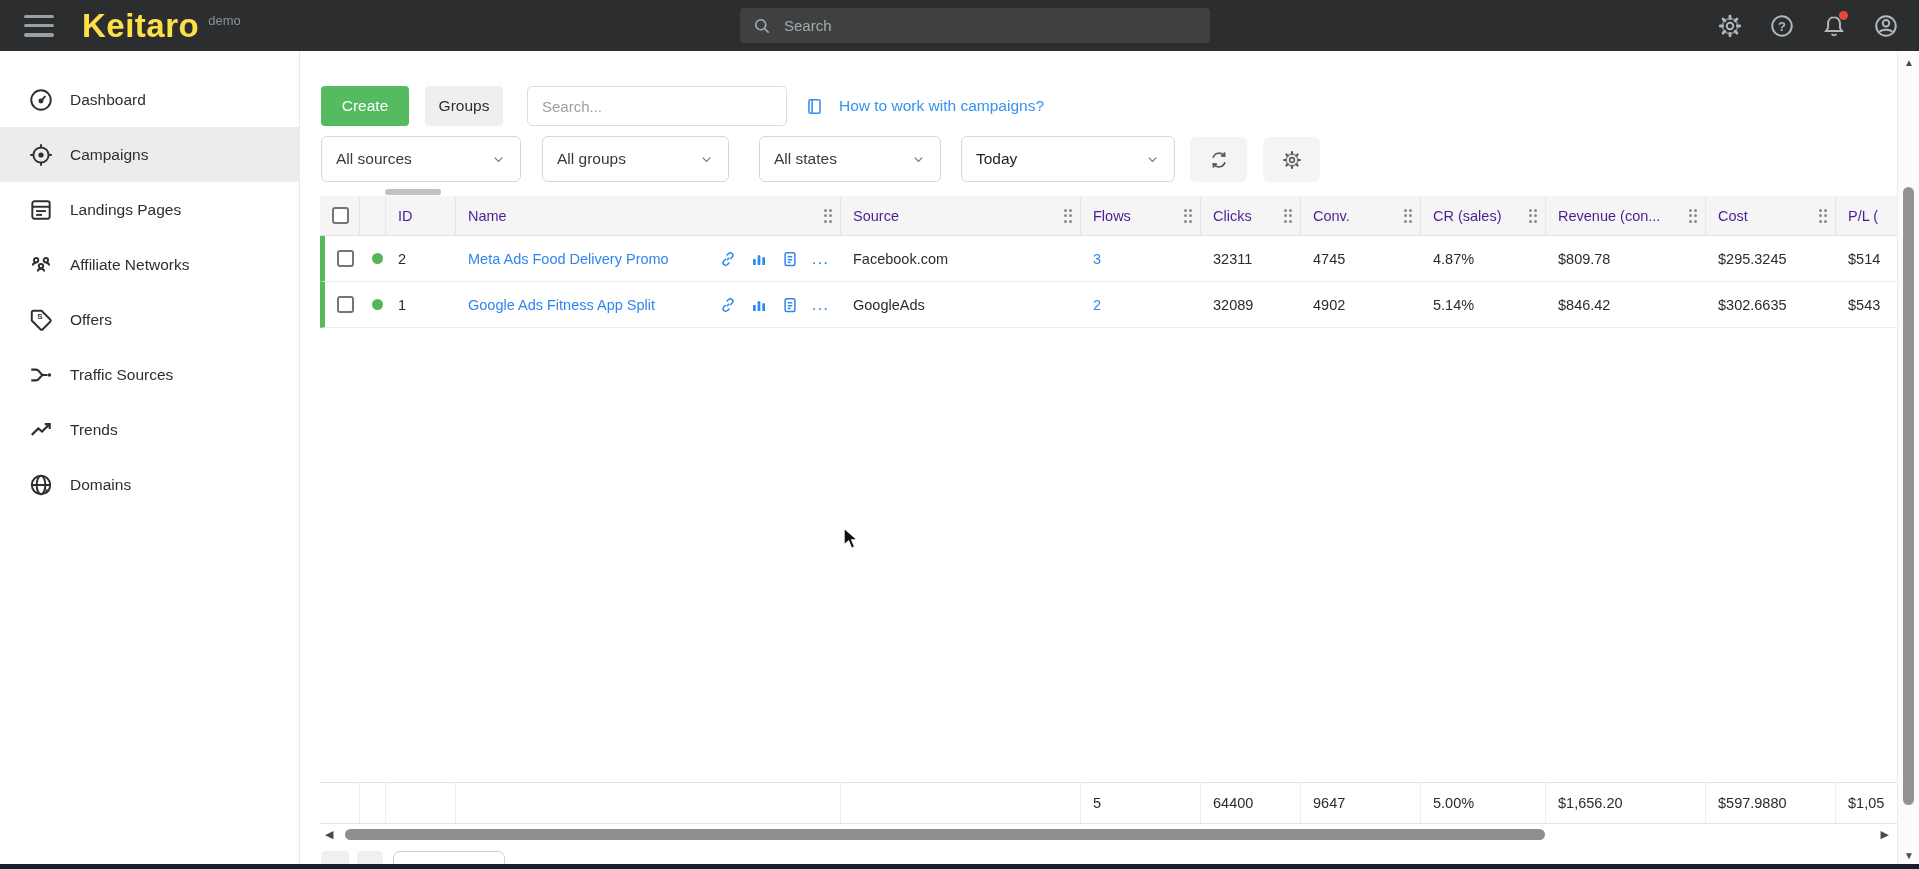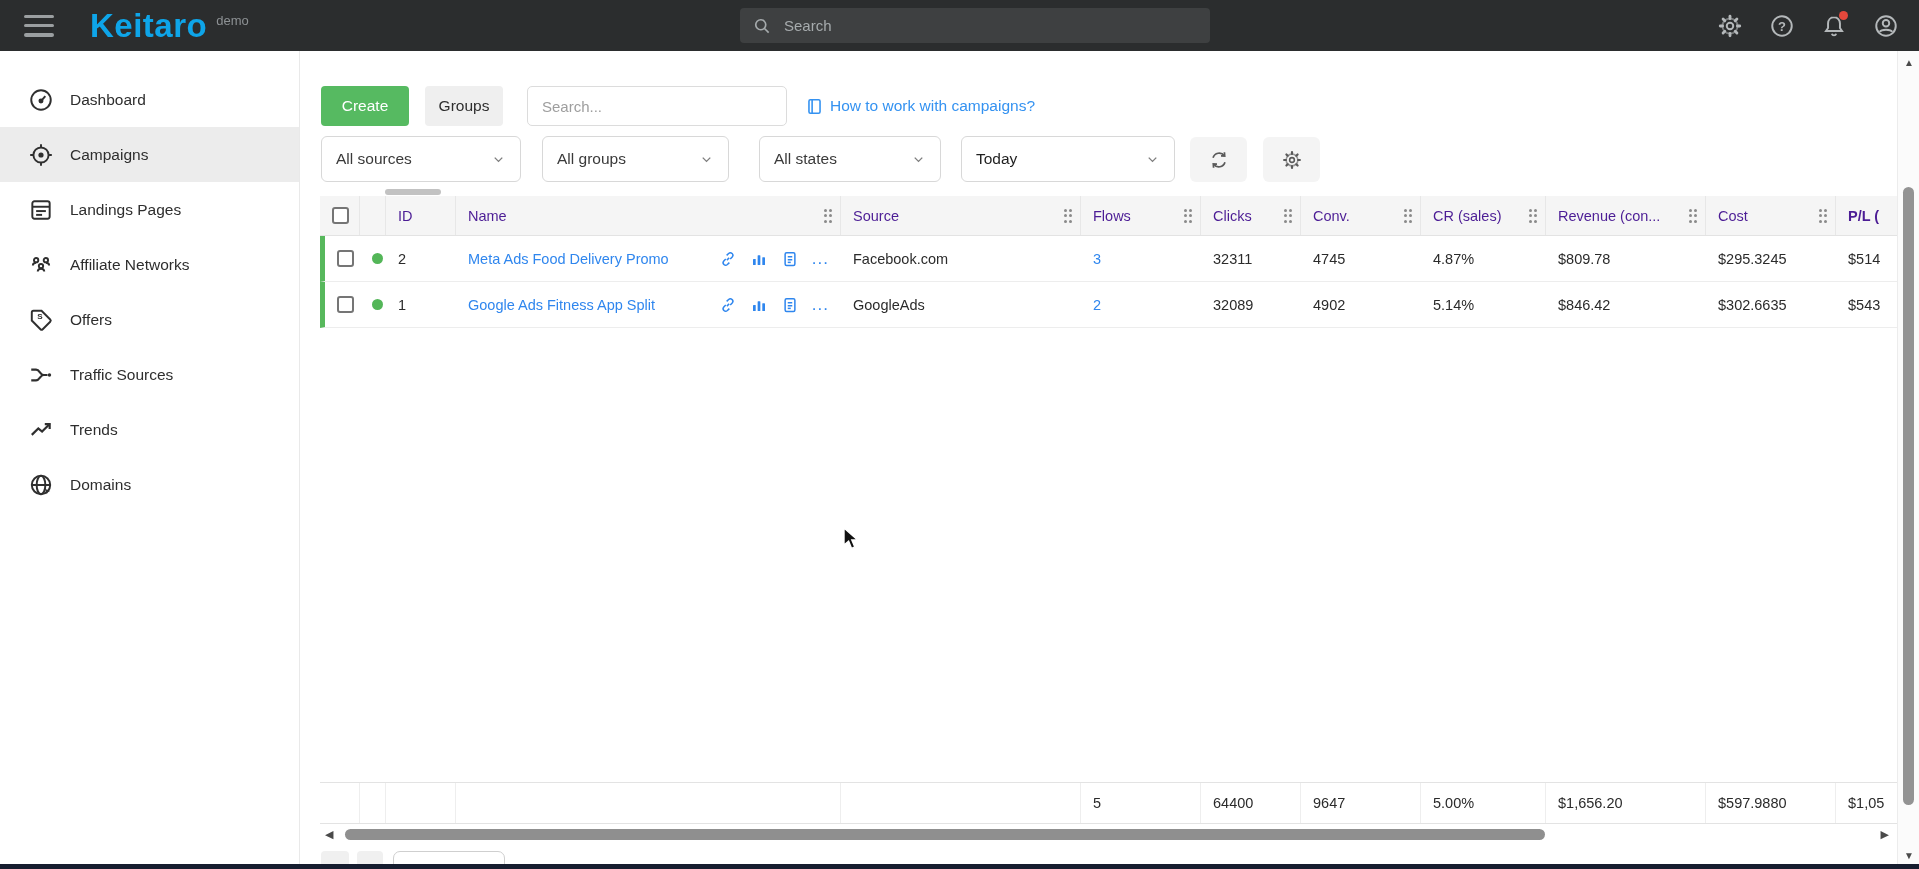--- a/index.html
+++ b/index.html
@@ -4,21 +4,21 @@
 <style>
   * { margin:0; padding:0; box-sizing:border-box; }
   html,body { width:1919px; height:869px; overflow:hidden; }
   body { font-family:"Liberation Sans", sans-serif; background:#fff; color:#2b2b2b; }
   .page { position:relative; width:1919px; height:869px; overflow:hidden; background:#fff; }
 
   
   .topbar { position:absolute; left:0; top:0; width:1919px; height:51px; background:#2b2d2e; display:flex; align-items:center; z-index:30; }
   .hamburger { width:30px; height:22px; margin-left:24px; display:flex; flex-direction:column; justify-content:space-between; cursor:pointer; }
   .hamburger i { display:block; height:3.5px; border-radius:2px; background:#9b9fa1; }
-  .logo { margin-left:36px; font-size:33px; font-weight:800; letter-spacing:.5px; color:#0ea5e9; }
+  .logo { margin-left:28px; font-size:33px; font-weight:800; letter-spacing:.5px; color:#fde047; }
   .logo-badge { margin-left:9px; margin-top:-10px; font-size:13px; color:#8d9194; }
   .top-search { position:absolute; left:740px; top:8px; width:470px; height:35px; background:#3e4041; border-radius:4px; display:flex; align-items:center; padding:6px 12px; }
   .top-search svg { flex:none; }
   .top-search input { background:transparent; border:none; outline:none; color:#cfd2d3; font-size:15px; margin-left:12px; width:100%; }
   .top-search input::placeholder { color:#a6abad; }
   .top-icons { position:absolute; right:20px; top:0; height:51px; display:flex; align-items:center; gap:26px; }
   .top-ic { position:relative; width:26px; height:26px; cursor:pointer; }
   .bell-dot { position:absolute; right:-1px; top:-2px; width:9px; height:9px; border-radius:50%; background:#e5483c; }
 
   
@@ -29,38 +29,38 @@
   .side-item .s-label { margin-left:16px; font-size:15.5px; color:#2e2e2e; }
   .side-item .s-chev { position:absolute; right:24px; }
 
   
   .main { position:absolute; left:300px; top:51px; width:1619px; height:818px; background:#fff; }
 
   .btn-create { position:absolute; left:21px; top:35px; width:88px; height:40px; background:#56ba61; border:none; border-radius:4px; color:#fff; font-size:15.5px; cursor:pointer; font-family:inherit; }
   .btn-groups { position:absolute; left:125px; top:35px; width:78px; height:40px; background:#efefef; border:none; border-radius:4px; color:#2e2e2e; font-size:15.5px; cursor:pointer; font-family:inherit; }
   .search-input { position:absolute; left:227px; top:35px; width:260px; height:40px; border:1px solid #dcdcdc; border-radius:5px; padding:0 14px; font-size:15px; color:#333; outline:none; font-family:inherit; }
   .search-input::placeholder { color:#9e9e9e; }
-  .help-link { position:absolute; left:505px; top:35px; height:40px; display:flex; align-items:center; gap:6px; color:#3492f1; font-size:15.5px; cursor:pointer; text-decoration:none; }
+  .help-link { position:absolute; left:505px; top:35px; height:40px; display:flex; align-items:center; gap:15px; color:#3492f1; font-size:15.5px; cursor:pointer; text-decoration:none; }
 
   .filter { position:absolute; top:85px; height:46px; border:1px solid #d8d8d8; border-radius:6px; background:#fff; display:flex; align-items:center; padding:0 14px; font-size:15.5px; color:#3a3a3a; cursor:pointer; }
   .filter .f-chev { margin-left:auto; }
   .f-sources { left:21px;  width:200px; }
   .f-groups  { left:242px; width:187px; }
   .f-states  { left:459px; width:182px; }
   .f-date    { left:661px; width:214px; color:#1f1f1f; }
   .icon-btn { position:absolute; top:86px; width:57px; height:45px; background:#f4f4f4; border:none; border-radius:6px; cursor:pointer; display:flex; align-items:center; justify-content:center; }
   .b-refresh { left:890px; }
   .b-gear    { left:963px; }
 
   
   .table { position:absolute; left:20px; top:145px; width:1577px; }
   .mini-scroll { position:absolute; left:65px; top:-7px; width:56px; height:6px; background:#c2c2c2; border-radius:3px; }
   .thead { display:flex; height:40px; background:#f5f5f5; border-bottom:1px solid #e3e3e3; align-items:stretch; }
   .th { display:flex; align-items:center; font-size:14.5px; color:#4c1d95; border-right:1px solid #e7e7e7; padding:0 8px 0 12px; overflow:hidden; white-space:nowrap; }
-  .th:last-child { border-right:none;font-weight:bold; }
+  .th:last-child { border-right:none; }
   .drag { margin-left:auto; flex:none; display:grid; grid-template-columns:3px 3px; grid-gap:2.5px; padding-left:8px; cursor:grab; }
   .drag i { width:3px; height:3px; border-radius:50%; background:#8a8a8a; }
 
   .c-sel{width:40px;} .c-dot{width:26px;} .c-id{width:70px;} .c-name{width:385px;}
   .c-src{width:240px;} .c-flw{width:120px;} .c-clk{width:100px;} .c-cnv{width:120px;}
   .c-cr{width:125px;} .c-rev{width:160px;} .c-cst{width:130px;gap:11px;} .c-pl{flex:1;}
 
   .trow { display:flex; height:46px; align-items:center; border-bottom:1px solid #ededed; border-left:5px solid #57b85c; background:#fff; font-size:14.5px; }
   .td { padding:0 8px 0 12px; overflow:hidden; white-space:nowrap; display:flex; align-items:center; }
   .trow .c-sel { width:35px; } 

